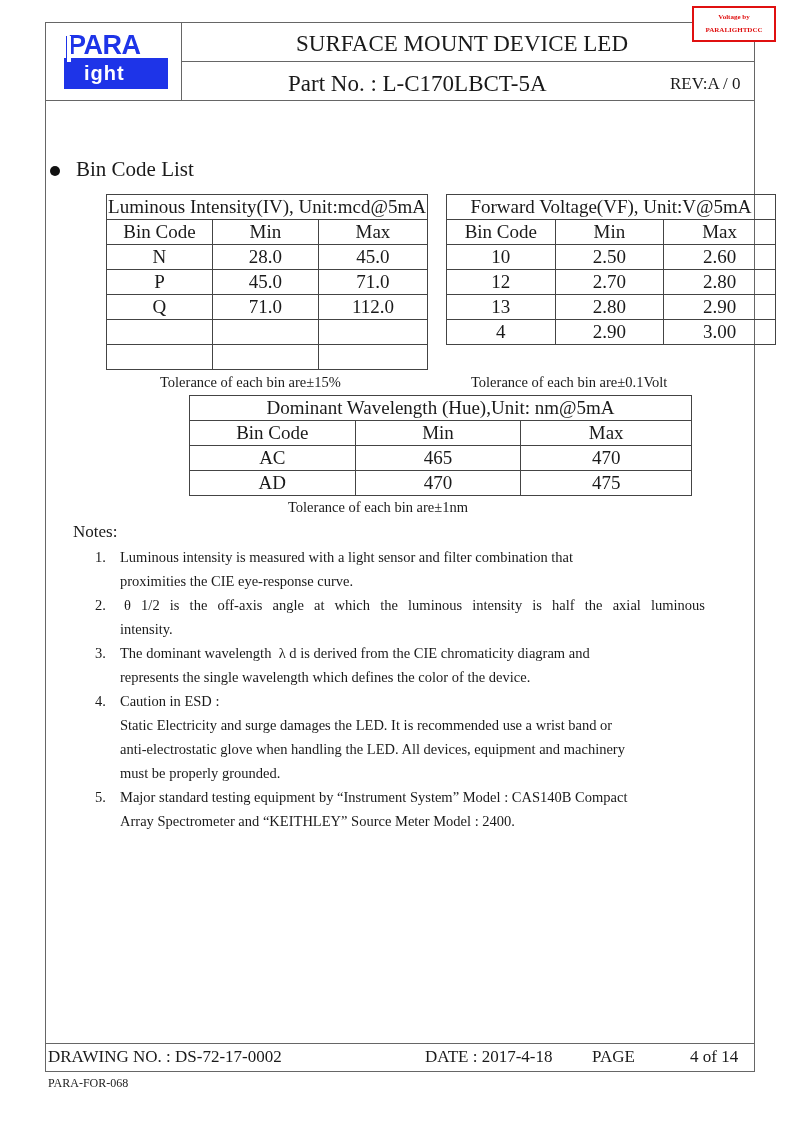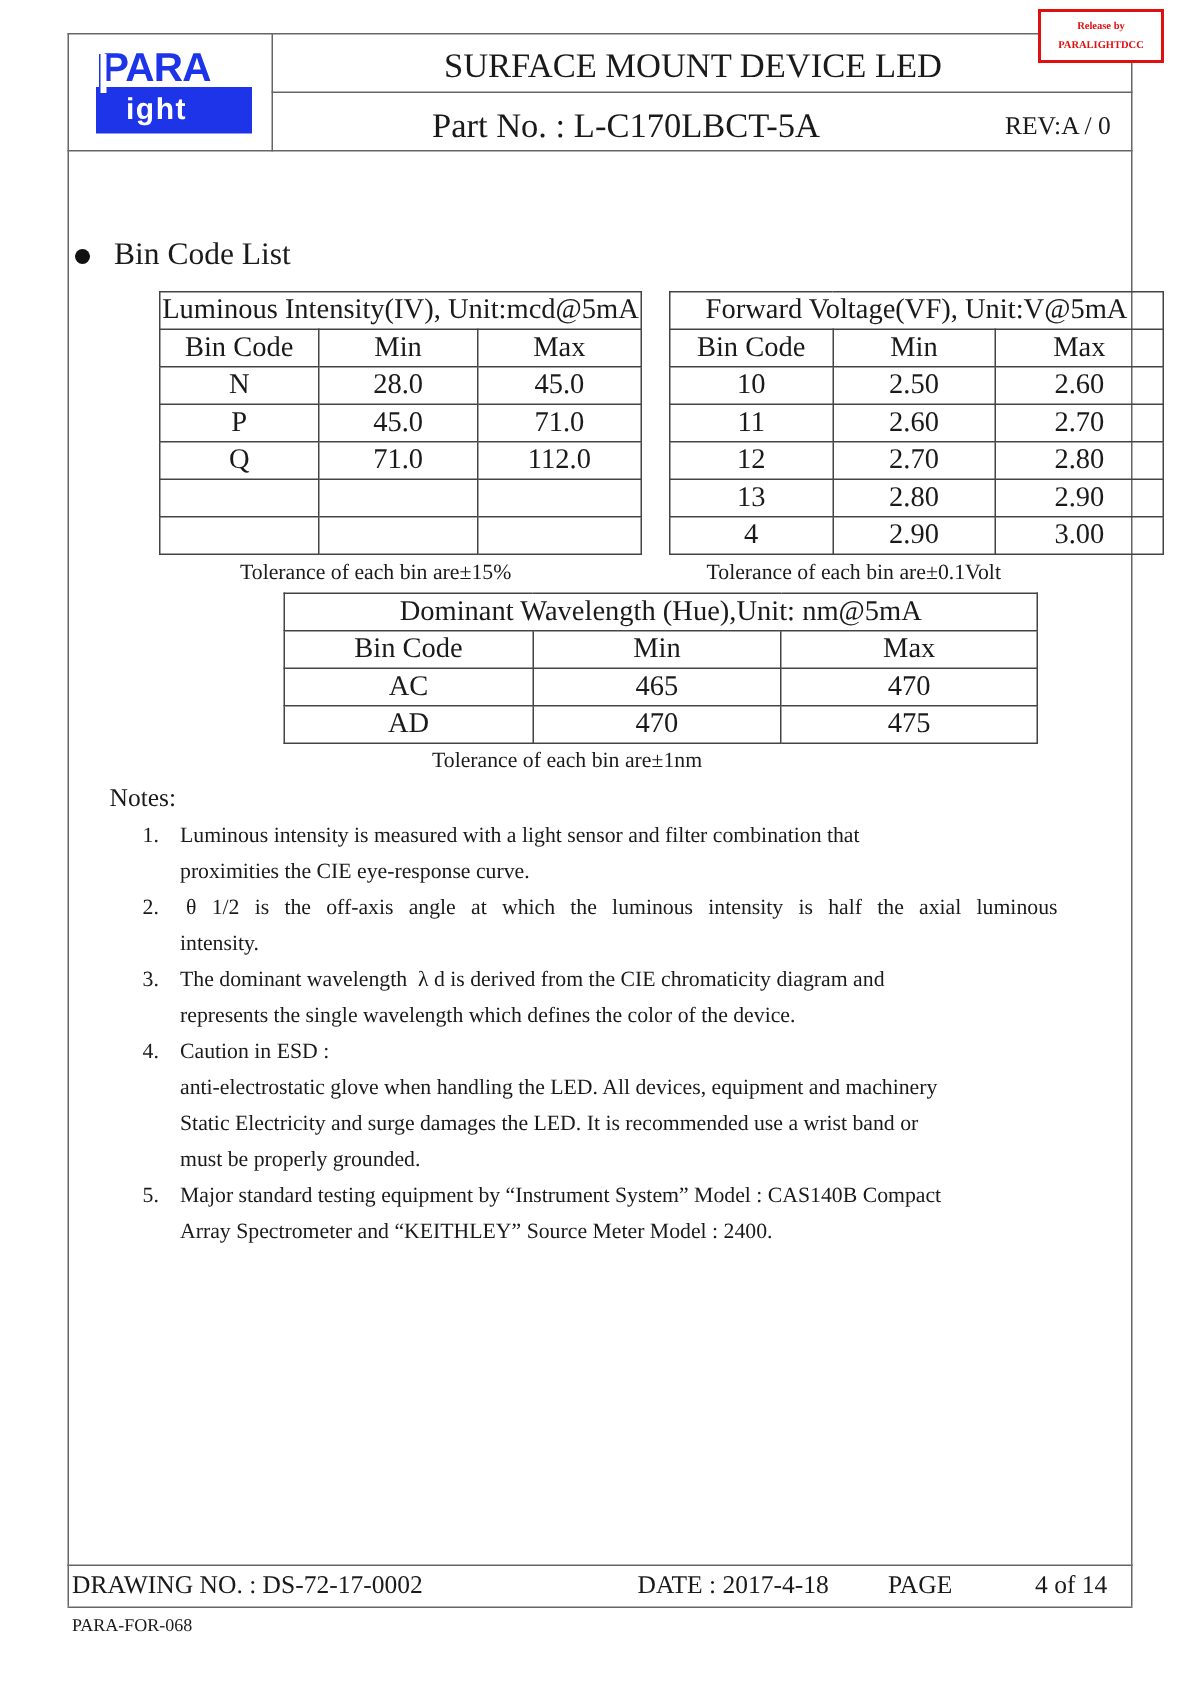--- a/index.html
+++ b/index.html
@@ -42,21 +42,21 @@
 
 <div id="frame" class="abs"></div>
 <div class="hline" style="left:45px; top:22px; width:648px;"></div>
 <div class="hline" style="left:181px; top:61px; width:574px;"></div>
 <div class="hline" style="left:45px; top:100px; width:710px;"></div>
 <div class="vline" style="left:181px; top:22px; height:79px;"></div>
 <div class="hline" style="left:45px; top:1043px; width:710px;"></div>
 <div class="hline" style="left:45px; top:1071px; width:710px;"></div>
 
 <div id="stamp" class="abs">
-  <div>Release    by</div>
+  <div>Voltage    by</div>
   <div>PARALIGHTDCC</div>
 </div>
 
 <div id="logo" class="abs">
   <div class="light-box"></div>
   <div class="para">PARA</div>
   <div class="l-bar"></div>
   <div class="light">ight</div>
 </div>
 
@@ -115,25 +115,20 @@
     <td style="width:33%">Bin Code</td>
     <td style="width:33%">Min</td>
     <td>Max</td>
   </tr>
   <tr>
         <td>10</td>
         <td>2.50</td>
         <td>2.60</td>
       </tr>
   <tr>
-        <td>11</td>
-        <td>2.60</td>
-        <td>2.70</td>
-      </tr>
-  <tr>
         <td>12</td>
         <td>2.70</td>
         <td>2.80</td>
       </tr>
   <tr>
         <td>13</td>
         <td>2.80</td>
         <td>2.90</td>
       </tr>
   <tr>
@@ -182,22 +177,22 @@
     <div>intensity.</div>
   </div>
   <div class="note">
     <span class="num">3.</span>
     <div>The dominant wavelength &nbsp;λ d is derived from the CIE chromaticity diagram and</div>
     <div>represents the single wavelength which defines the color of the device.</div>
   </div>
   <div class="note">
     <span class="num">4.</span>
     <div>Caution in ESD :</div>
+    <div>Static Electricity and surge damages the LED. It is recommended use a wrist band or</div>
     <div>anti-electrostatic glove when handling the LED. All devices, equipment and machinery</div>
-    <div>Static Electricity and surge damages the LED. It is recommended use a wrist band or</div>
     <div>must be properly grounded.</div>
   </div>
   <div class="note">
     <span class="num">5.</span>
     <div>Major standard testing equipment by “Instrument System” Model : CAS140B Compact</div>
     <div>Array Spectrometer and “KEITHLEY” Source Meter Model : 2400.</div>
   </div>
 </div>
 
 <div class="abs footer-text" style="left:48px; top:1047px;">DRAWING NO. : DS-72-17-0002</div>

